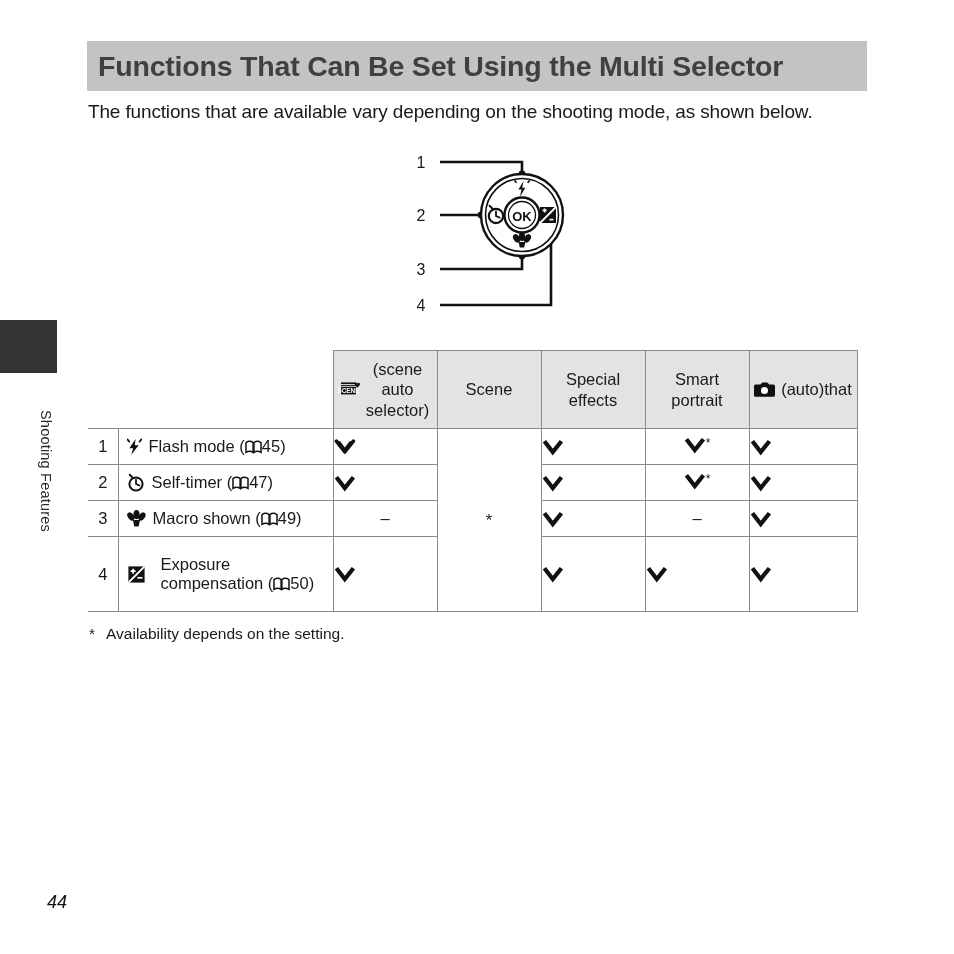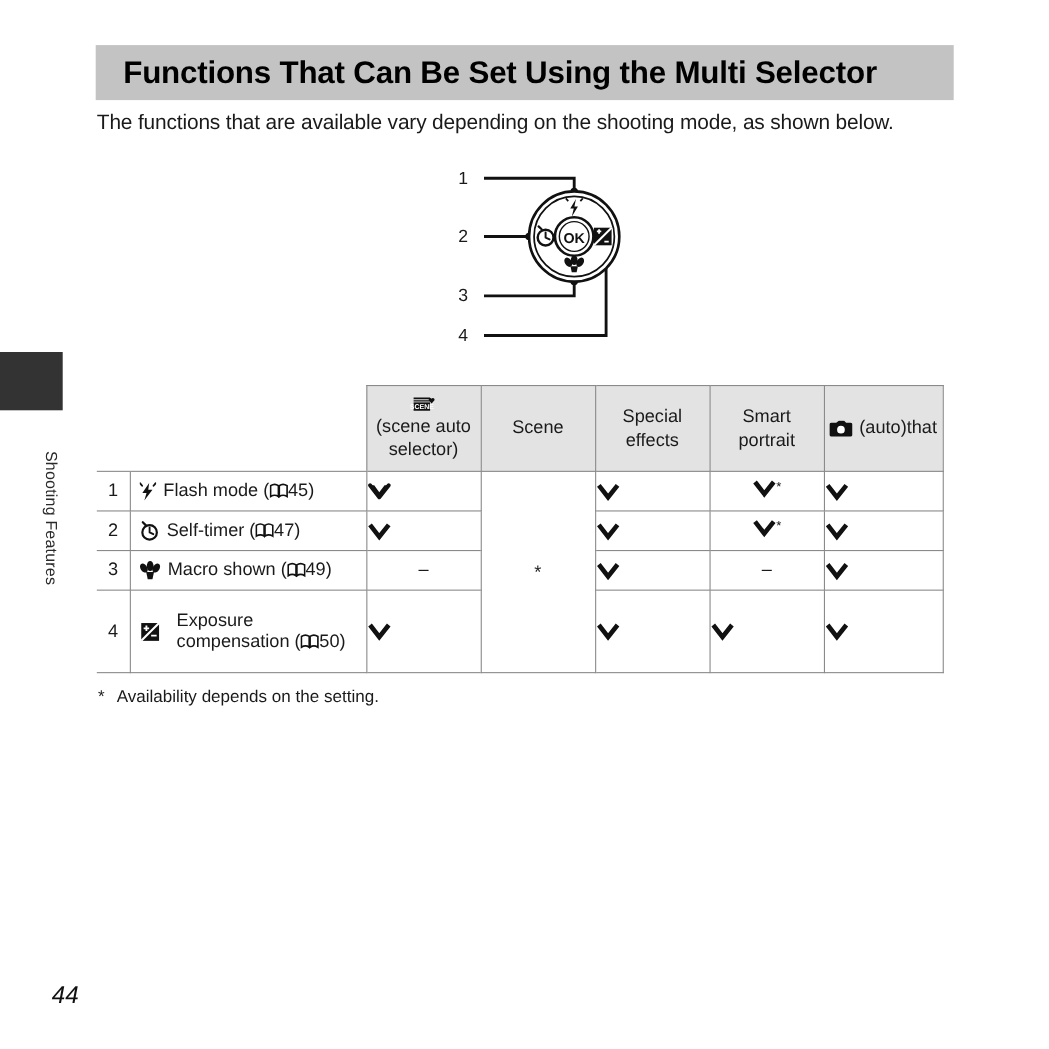--- a/index.html
+++ b/index.html
@@ -38,22 +38,22 @@
     position: absolute;
     left: 87px; top: 41px;
     width: 780px; height: 50px;
     background: #c3c3c3;
     display: flex;
     align-items: center;
   }
   #title-text {
     font-size: 28.5px;
     font-weight: bold;
-    color: #000000;
-    padding-left: 25px;
+    color: #404040;
+    padding-left: 11px;
     letter-spacing: -0.2px;
     white-space: nowrap;
   }
 
   
   #intro {
     position: absolute;
     left: 88px; top: 101px;
     font-size: 19px;
     color: #1a1a1a;
@@ -146,21 +146,21 @@
     left: 89px; top: 625px;
     font-size: 15.5px;
     color: #1a1a1a;
     display: flex;
     gap: 11px;
     white-space: nowrap;
   }
   #pagenum {
     position: absolute;
     left: 47px; top: 892px;
-    font-size: 22px;
+    font-size: 18px;
     font-style: italic;
     color: #111;
   }
 
   svg { display: block; }
 </style>
 </head>
 <body>
 
 <div id="side-tab"></div>
@@ -230,21 +230,21 @@
   <span class="dg-num" style="left:14px; top:152px;">4</span>
 </div>
 
 <table id="tbl">
   <thead>
     <tr>
       <th class="corner-blank numcell"></th>
       <th class="corner-blank labelcell"></th>
 
       <th class="hdr w-scene-auto">
-        <div style="display:flex;flex-direction:column;align-items:center;justify-content:center;gap:1px;">
+        <div style="display:flex;flex-direction:row;align-items:center;justify-content:center;gap:1px;">
           <span style="line-height:0;">
             <svg width="24" height="17" viewBox="0 0 24 17">
               <path d="M3,2.2 L18,2.2" stroke="#111" stroke-width="1.6"></path>
               <path d="M3,4.4 L18,4.4" stroke="#111" stroke-width="1"></path>
               <rect x="3" y="5.8" width="15" height="7.6" fill="#111"></rect>
               <text x="10.5" y="12.2" font-family="Liberation Sans, sans-serif" font-size="6.4" font-weight="bold" text-anchor="middle" fill="#fff">SCENE</text>
               <path d="M19.4,2.4 a1.5,1.5 0 0 1 2.6,1.4 l-2.6,3 l-2.6,-3 a1.5,1.5 0 0 1 2.6,-1.4 z" fill="#111"></path>
             </svg>
           </span>
           <span>(scene auto selector)</span>

